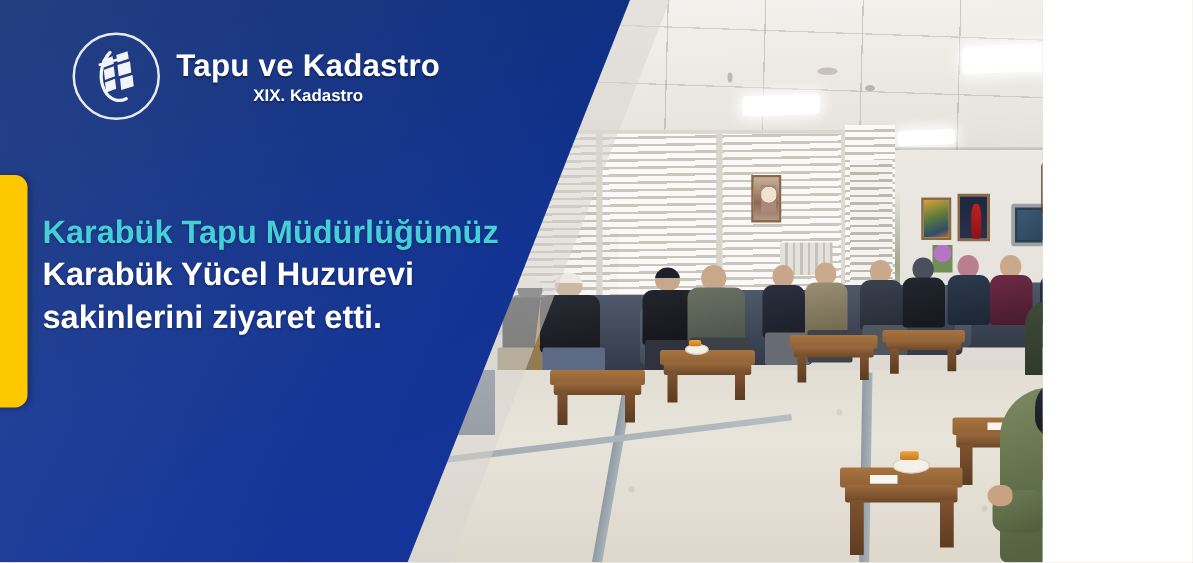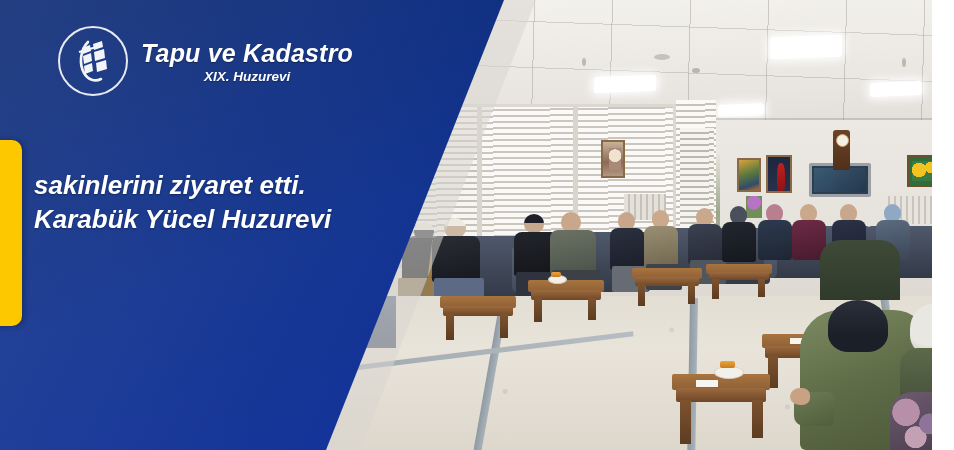--- a/index.html
+++ b/index.html
@@ -2,26 +2,25 @@
 <html><head>
 <meta charset="utf-8">
 <style>
   html, body {
     margin: 0;
     padding: 0;
     background: #ffffff;
   }
   #banner {
     position: relative;
-    width: 932px;
+    width: 834px;
     height: 450px;
     overflow: hidden;
     font-family: "Liberation Sans", sans-serif;
     background: #cfcac2;
-    font-style: italic;
   }
 
   
   .photo {
     position: absolute;
     inset: 0;
     overflow: hidden;
   }
   
   .ceiling {
@@ -566,24 +565,25 @@
           <path d="M34 24 L44 21 L45 30 L35 33 Z"></path>
           <path d="M24 38 L32 35 L33 43 L25 46 Z"></path>
           <path d="M36 35 L46 32 L47 41 L37 44 Z"></path>
         </g>
         <path d="M28 14 C20 22 19 36 24 45 C28 52 35 54 41 51" fill="none" stroke="#f2f4fa" stroke-width="2.6" stroke-linecap="round"></path>
         <path d="M19 24 L40 18" fill="none" stroke="#f2f4fa" stroke-width="2.2"></path>
       </svg>
     </div>
     <div class="logo-text">
       <div class="logo-title">Tapu ve Kadastro</div>
-      <div class="logo-sub1">XIX. Huzurevi</div>
+      <div class="logo-sub1">XIX. Kadastro</div>
     </div>
   </div>
 
   <div class="yellow-bar"></div>
 
   <div class="headline">
+    <div class="hl-line hl-1">Karabük Tapu Müdürlüğümüz</div>
+    <div class="hl-line hl-2">Karabük Yücel Huzurevi</div>
     <div class="hl-line hl-3">sakinlerini ziyaret etti.</div>
-    <div class="hl-line hl-2">Karabük Yücel Huzurevi</div>
   </div>
 
 </div>
 
 </body></html>

